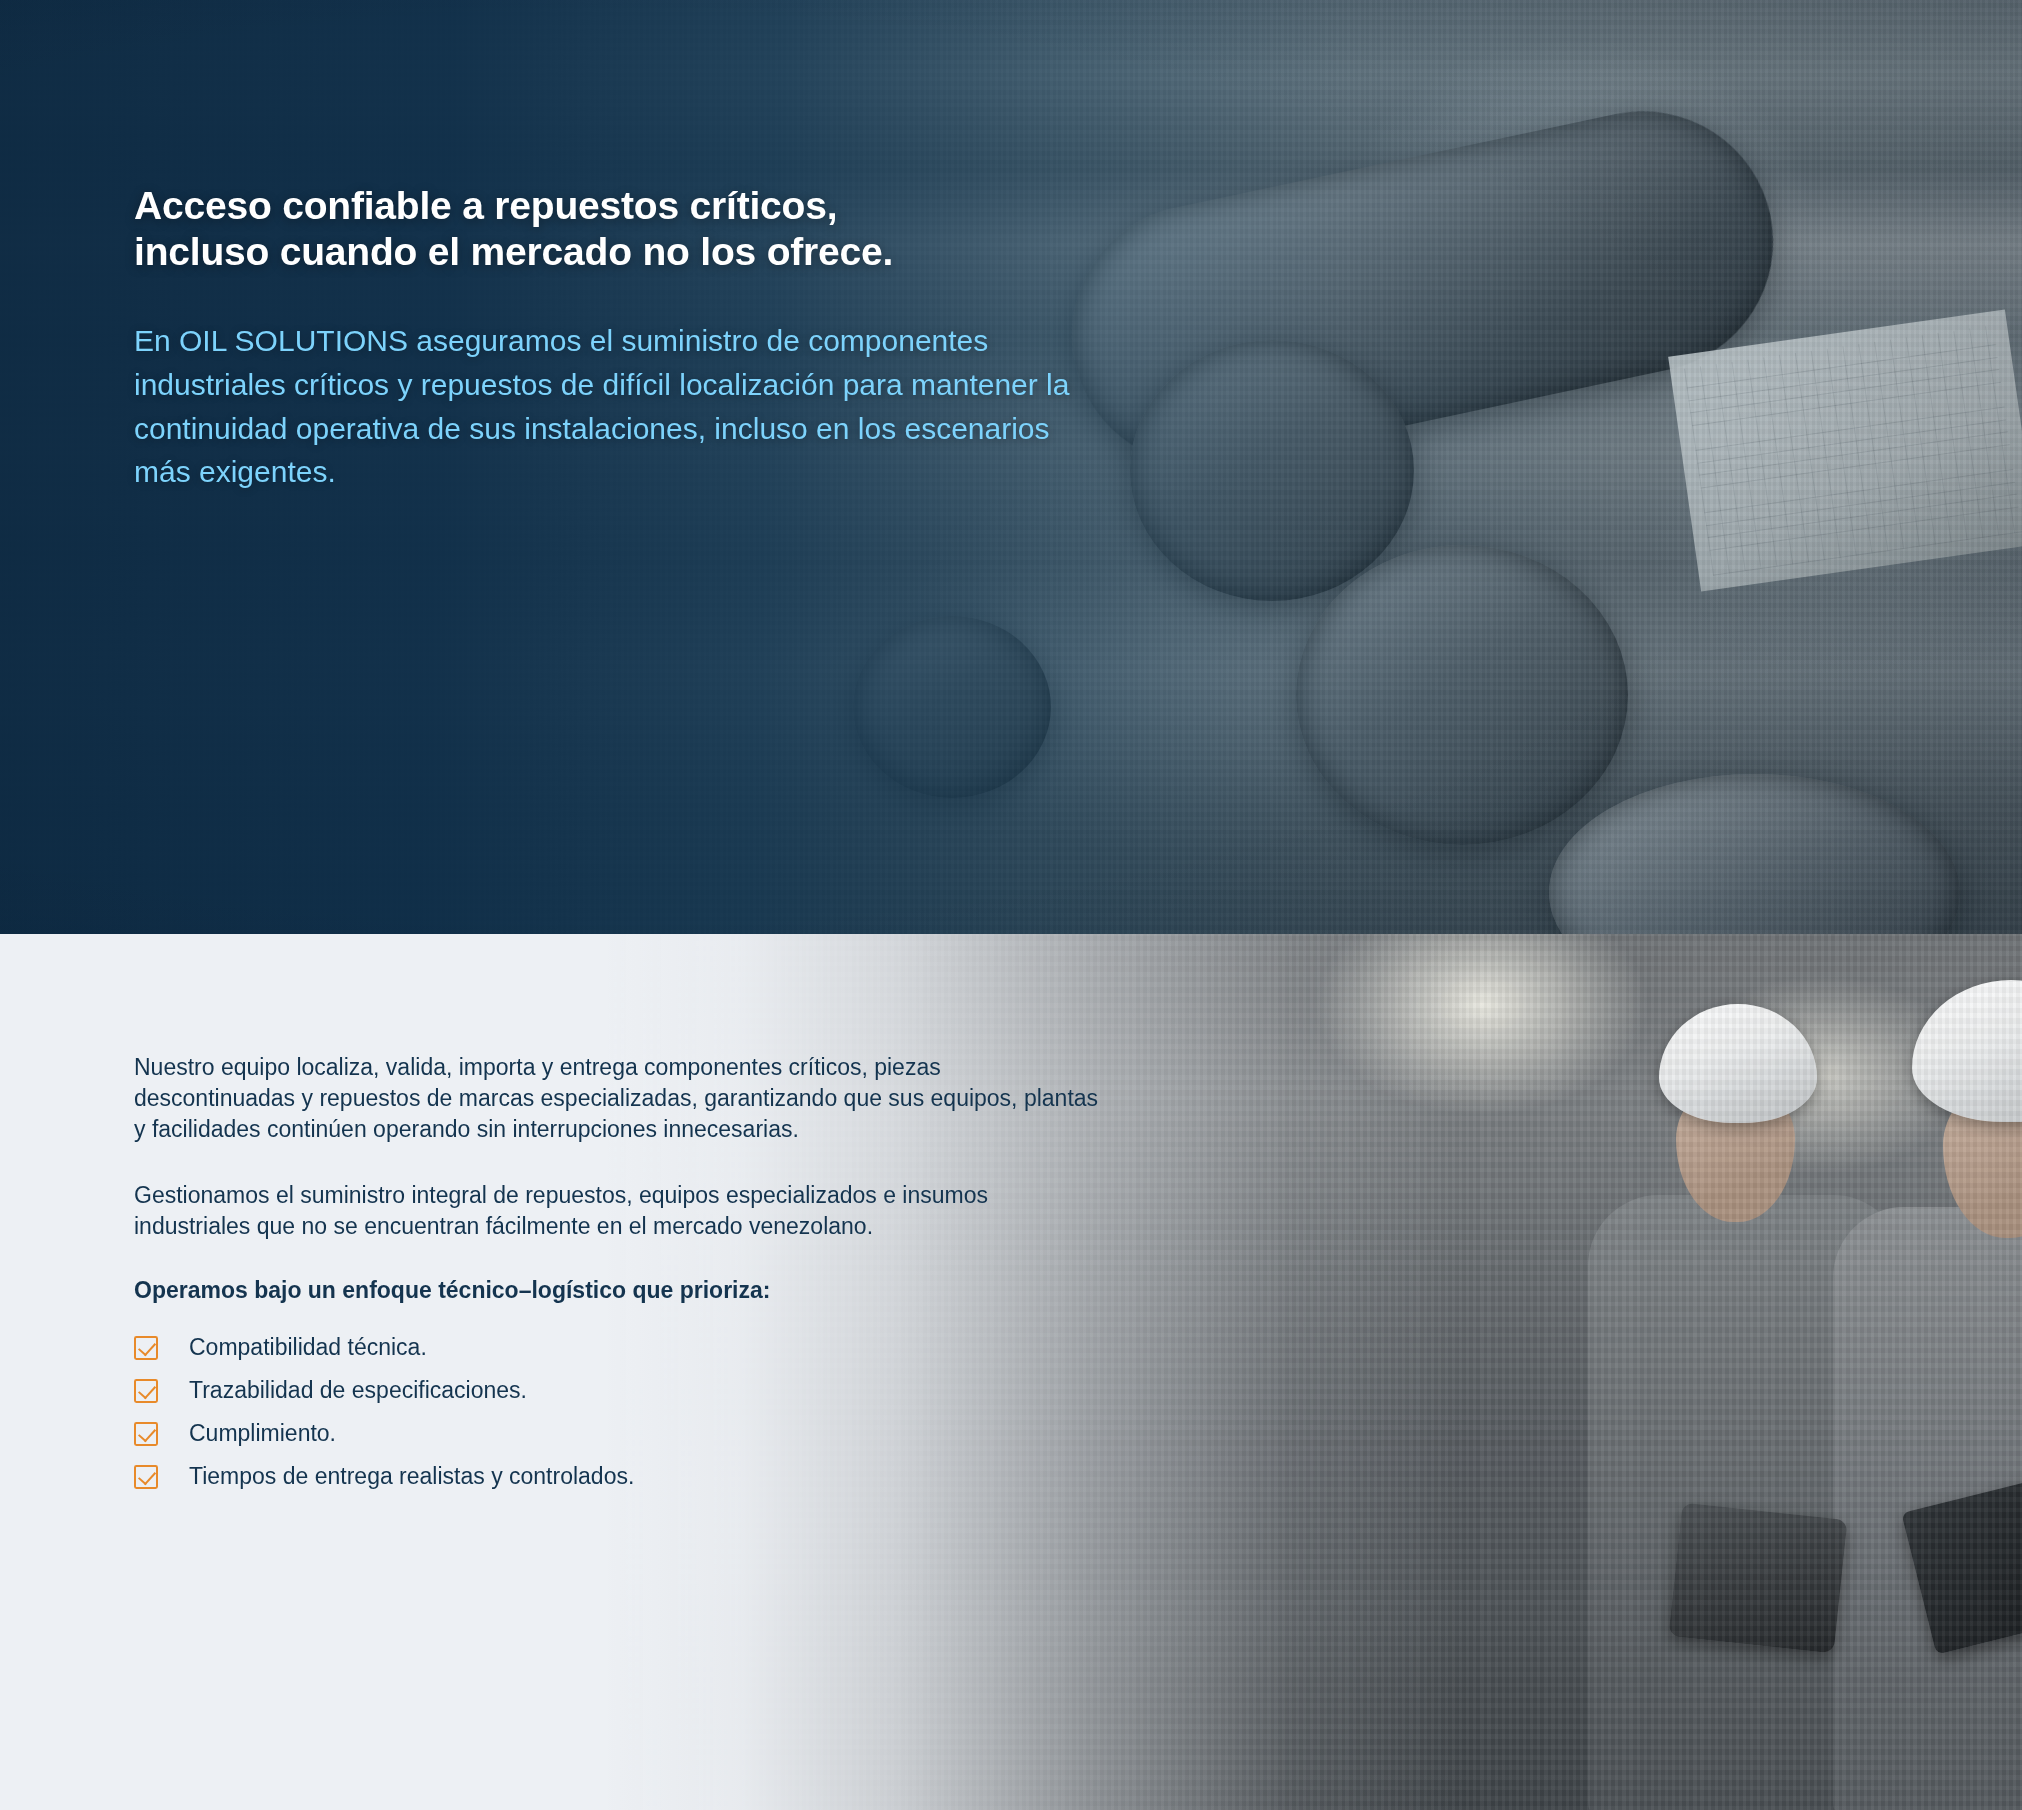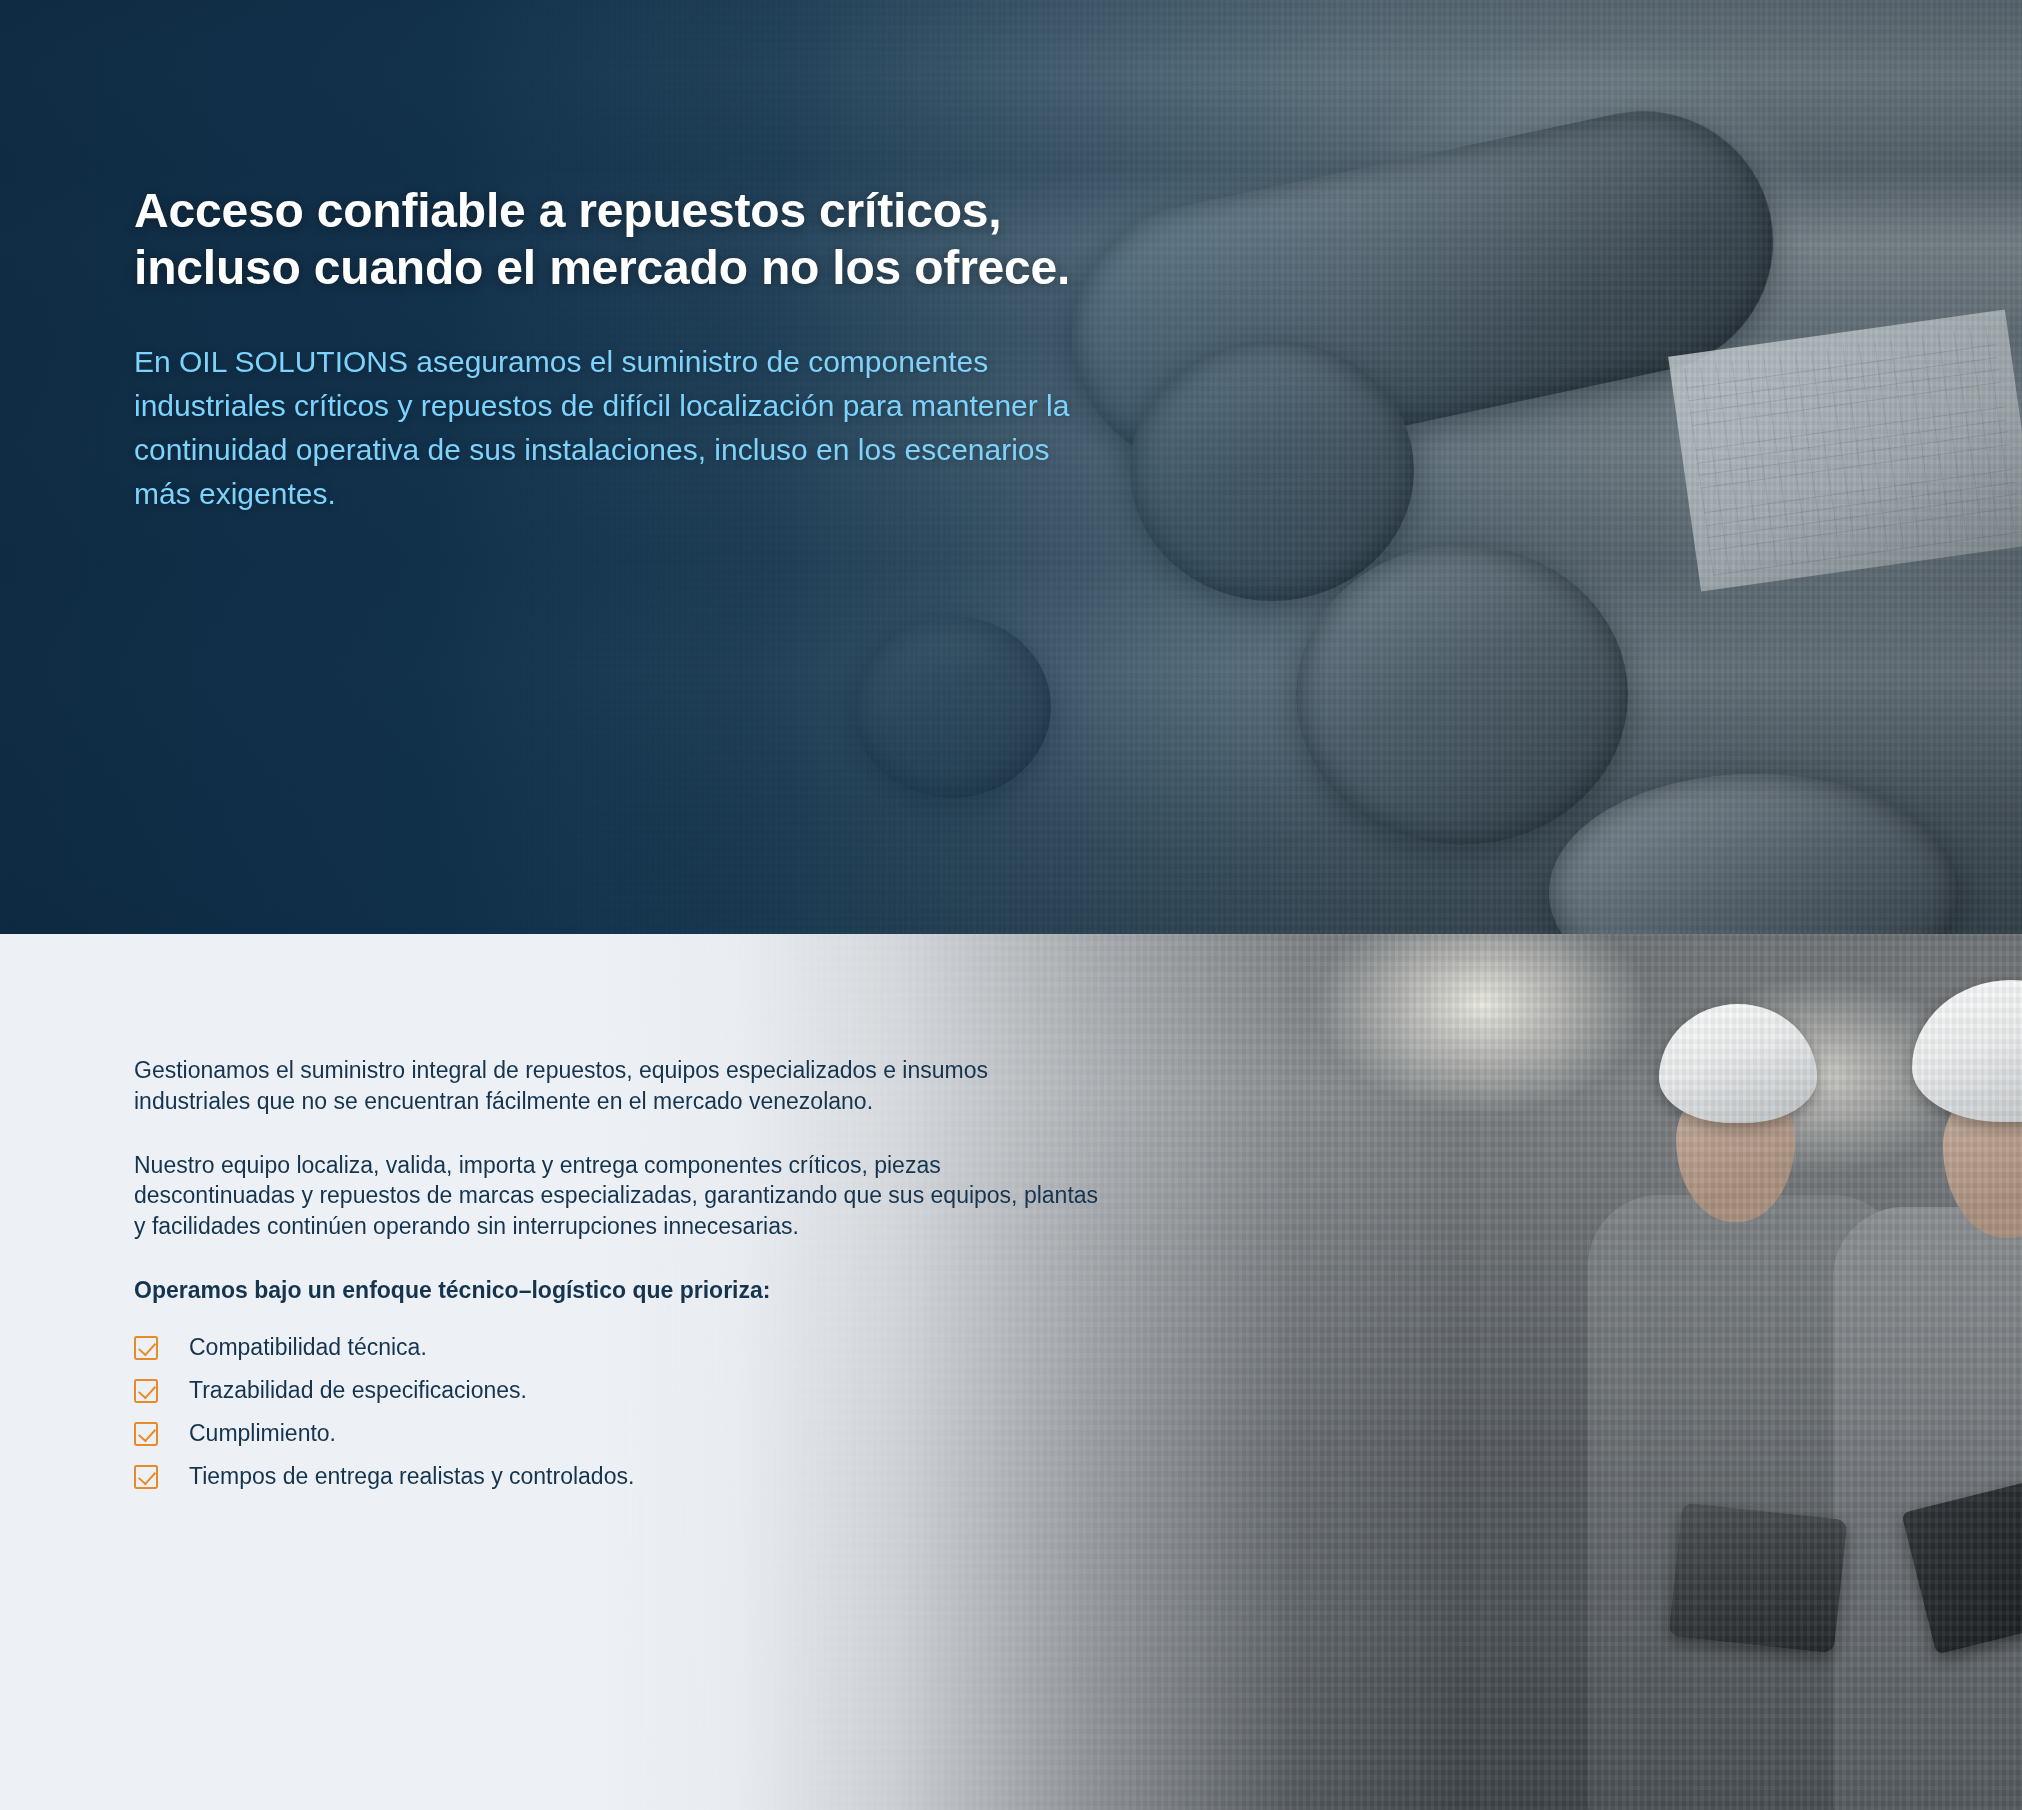--- a/index.html
+++ b/index.html
@@ -109,21 +109,21 @@
 
   .hero-content {
     position: absolute;
     left: 134px;
     top: 183px;
     width: 1051px;
     z-index: 5;
   }
   .hero-title {
     color: #ffffff;
-    font-size: 48px;
+    font-size: 39px;
     line-height: 1.18;
     font-weight: 700;
     letter-spacing: -0.2px;
     text-shadow: 0 1.6px 11px rgba(0,0,0,.35);
   }
   .hero-body {
     margin-top: 44px;
     color: #7dd3fc;
     font-size: 30px;
     line-height: 1.46;
@@ -307,22 +307,22 @@
 
       <div class="part-box"></div>
       <div class="tablet"></div>
 
     </div>
     <div class="sec-left-solid"></div>
     <div class="sec-fade"></div>
 
     <div class="sec-content">
 
+      <p class="sec-para p2">Nuestro equipo localiza, valida, importa y entrega componentes críticos, piezas descontinuadas y repuestos de marcas especializadas, garantizando que sus equipos, plantas y facilidades continúen operando sin interrupciones innecesarias.</p>
       <p class="sec-para p1">Gestionamos el suministro integral de repuestos, equipos especializados e insumos industriales que no se encuentran fácilmente en el mercado venezolano.</p>
-      <p class="sec-para p2">Nuestro equipo localiza, valida, importa y entrega componentes críticos, piezas descontinuadas y repuestos de marcas especializadas, garantizando que sus equipos, plantas y facilidades continúen operando sin interrupciones innecesarias.</p>
       <p class="sec-para p3">Operamos bajo un enfoque técnico–logístico que prioriza:</p>
 
       <ul class="check-list">
         <li class="check-item">
           <span class="check-box"></span>
           <span>Compatibilidad técnica.</span>
         </li>
         <li class="check-item">
           <span class="check-box"></span>
           <span>Trazabilidad de especificaciones.</span>

